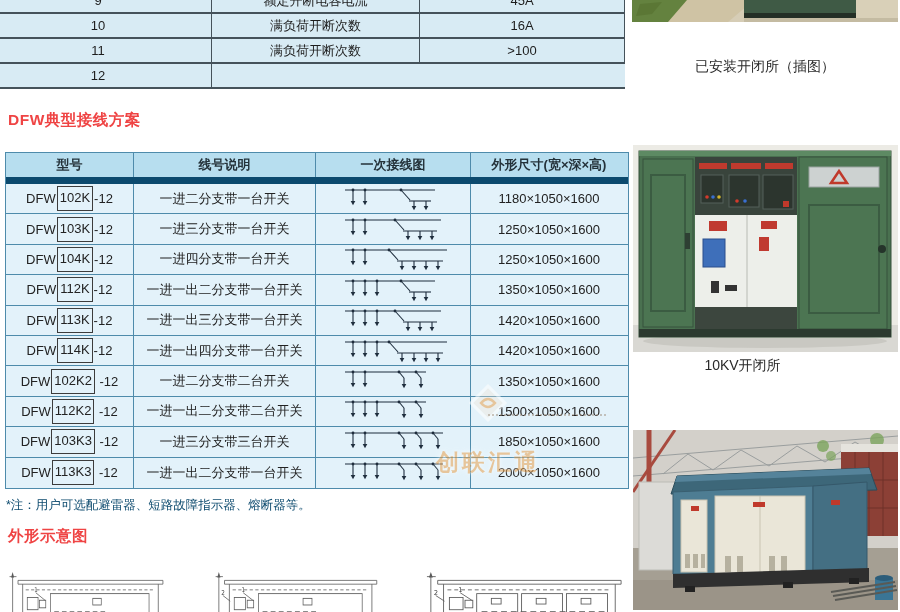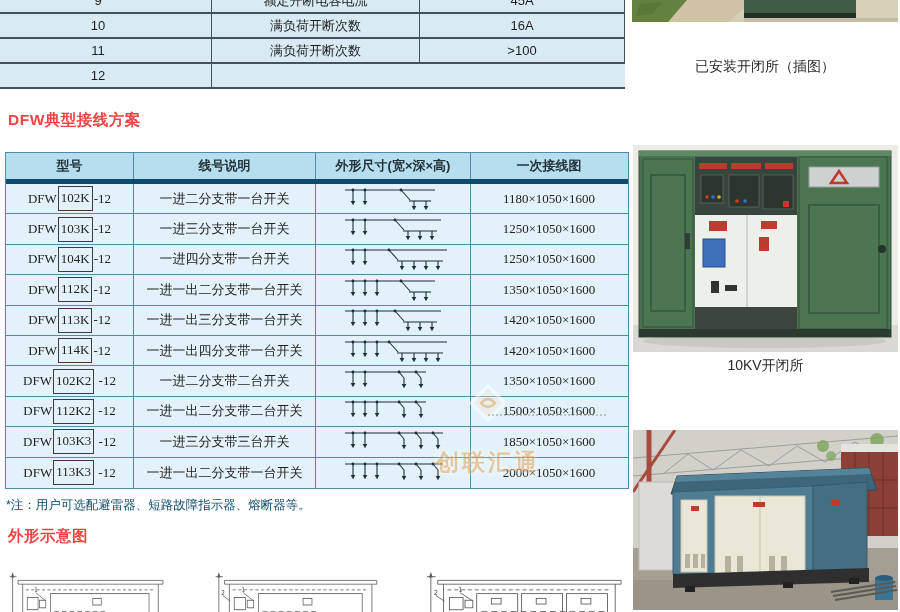--- a/index.html
+++ b/index.html
@@ -14,22 +14,22 @@
          border-right:1.2px solid #45525a;box-sizing:border-box;}
   .tcell:last-child{border-right:1.2px solid #45525a;}
 
   
   .h1{position:absolute;font-size:15.5px;font-weight:bold;color:#ef4444;letter-spacing:.5px;}
   .note{position:absolute;left:6px;top:497px;font-size:12.5px;color:#0c4a6e;}
 
   
   .mtable{position:absolute;left:5px;top:152px;width:624px;border:1.5px solid #4e8bab;box-sizing:border-box;}
   .mhead,.mrow{display:grid;grid-template-columns:128px 182px 155px 156px;box-sizing:border-box;}
-  .mhead{height:31px;background:#b7deef;border-bottom:5px solid #0c4a6e;font-weight:bold;color:#24323a;}
-  .mrow{height:30.4px;background:#e3f2fa;border-bottom:1px solid #4e8bab;font-family:Liberation Serif, serif;}
+  .mhead{height:31px;background:#b7deef;border-bottom:7px solid #0c4a6e;font-weight:bold;color:#24323a;}
+  .mrow{height:30.4px;background:#e3f2fa;border-bottom:1px solid #4e8bab;}
   .mbody .mrow:last-child{border-bottom:none;}
   .mcell{display:flex;align-items:center;justify-content:center;font-size:13px;
          border-right:1px solid #4e8bab;box-sizing:border-box;white-space:pre;}
   .mcell:last-child{border-right:none;}
   .code{border:1px solid #3c3c3c;padding:4px 2px;margin:0 1px;line-height:1.15;}
 
   
   .odraw{position:absolute;top:570px;height:52px;}
 
   
@@ -72,22 +72,22 @@
         <div class="tcell">12</div>
       </div>
     </div>
 
   <div class="h1" style="left:8px;top:110px;">DFW典型接线方案</div>
 
   <div class="mtable">
     <div class="mhead">
       <div class="mcell">型号</div>
       <div class="mcell">线号说明</div>
+      <div class="mcell">一次接线图</div>
       <div class="mcell">外形尺寸(宽×深×高)</div>
-      <div class="mcell">一次接线图</div>
     </div>
     <div class="mbody">
 
         <div class="mrow">
           <div class="mcell"><span>DFW</span><span class="code">102K</span><span>-12</span></div>
           <div class="mcell">一进二分支带一台开关</div>
           <div class="mcell"><svg viewBox="0 0 140 26" width="140" height="26">
               <circle cx="30" cy="4" r="1.4" fill="#1e2d3d"></circle>
               <line x1="30" y1="4" x2="30" y2="15" stroke="#1e2d3d" stroke-width="1.1"></line>
               <polygon points="27.7,15 32.3,15 30,19.2" fill="#1e2d3d"></polygon>
@@ -472,21 +472,21 @@
       <rect x="76" y="76" width="18" height="10" fill="#c03a30"></rect>
       <rect x="70" y="94" width="22" height="28" fill="#3e6fba" stroke="#2b4f8c"></rect>
       <rect x="78" y="136" width="8" height="12" fill="#333"></rect>
       <rect x="92" y="140" width="12" height="6" fill="#333"></rect>
       <rect x="128" y="76" width="16" height="8" fill="#c03a30"></rect>
       <rect x="126" y="92" width="10" height="14" fill="#c03a30"></rect>
       <rect x="62" y="162" width="102" height="22" fill="#3c463e"></rect>
       <rect x="6" y="184" width="252" height="8" fill="#2c3a30"></rect>
     </svg>
   </div>
-  <div class="cap" style="left:633px;top:357px;width:265px;">10KV开闭所</div>
+  <div class="cap" style="left:610px;top:357px;width:265px;">10KV开闭所</div>
 
   <div class="ph" style="left:633px;top:430px;width:265px;height:182px;">
     <svg width="265" height="180" viewBox="0 0 265 180">
       <rect width="265" height="180" fill="#d3d0ca"></rect>
       <g stroke="#9a9e9e" stroke-width="1">
         <line x1="0" y1="28" x2="265" y2="6"></line>
           <line x1="0" y1="46" x2="265" y2="24"></line>
         <line x1="30" y1="44" x2="55" y2="24"></line>
           <line x1="55" y1="24" x2="80" y2="40"></line>
         <line x1="80" y1="40" x2="108" y2="20"></line>

